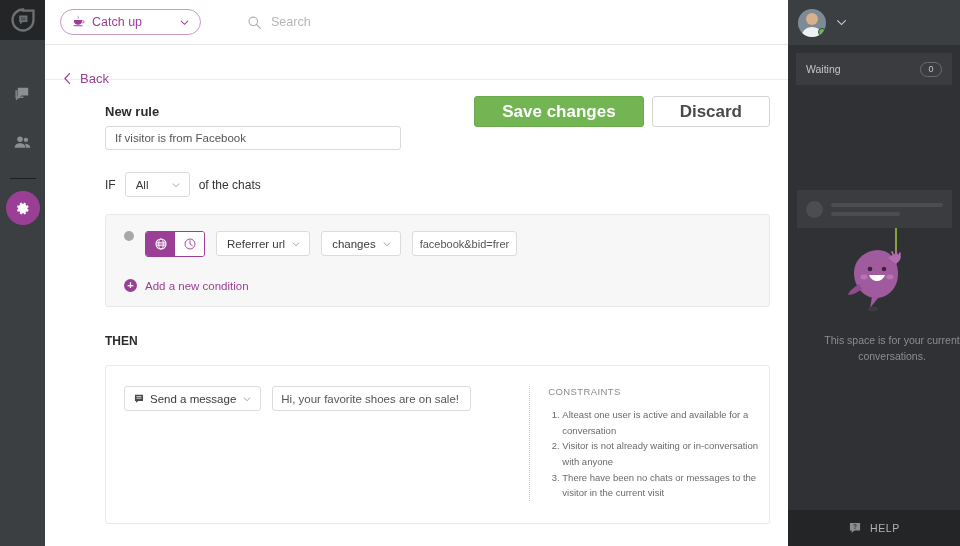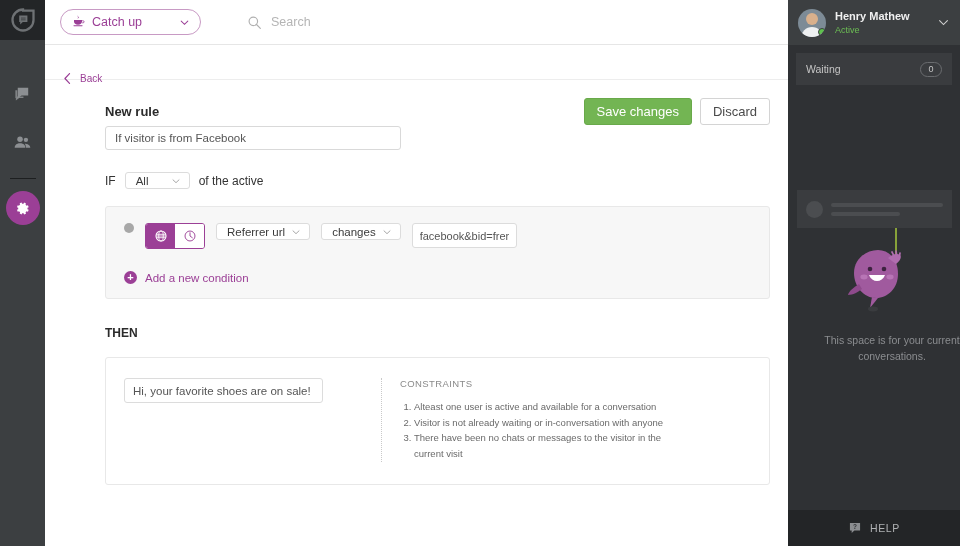--- a/index.html
+++ b/index.html
@@ -65,50 +65,50 @@
   }
   .searchwrap input::placeholder { color: #b5b5b5; }
 
   .backbar {
     height: 35px; flex: 0 0 35px;
     border-bottom: 1px solid #ededed;
     display: flex; align-items: center; padding-left: 17px;
   }
   .backlink {
     display: flex; align-items: center; gap: 7px;
-    color: #9b3f96; font-size: 10px; cursor: pointer; margin-top: 32px;
+    color: #9b3f96; font-size: 13px; cursor: pointer; margin-top: 32px;
   }
 
   .content { flex: 1; padding: 16px 0 0 0; overflow: hidden; }
   .rowhead {
     display: flex; align-items: center; justify-content: space-between;
     padding: 0 18px 0 60px; height: 30px;
   }
   .page-title { font-size: 13px; font-weight: bold; color: #2b2b2b; }
   .btns { display: flex; gap: 8px; }
   .btn {
-    font-size: 13px; font-family: inherit; cursor: pointer;
-    padding: 6px 12px; border-radius: 3px; line-height: 1;
+    font-size: 17px; font-family: inherit; cursor: pointer;
+    padding: 6px 27px; border-radius: 3px; line-height: 1; font-weight: bold;
   }
   .btn-save { background: #73b553; color: #fff; border: 1px solid #69a94a; }
   .btn-discard { background: #fff; color: #4a4a4a; border: 1px solid #d4d4d4; }
 
   .field-label { font-size: 12px; color: #4a4a4a; padding: 22px 0 7px 60px; }
   .rule-input {
     margin-left: 60px; width: 296px; height: 24px;
     border: 1px solid #d9d9d9; border-radius: 3px;
     padding: 0 9px; font-size: 11.5px; color: #555;
     font-family: inherit; outline: none;
   }
 
   .ifrow { display: flex; align-items: center; gap: 9px; padding: 22px 0 0 60px; }
   .if-word { font-size: 12px; color: #333; }
   .sel {
     position: relative; display: inline-flex; align-items: center;
-    height: 17px; border: 1px solid #dcdcdc; border-radius: 3px;
+    height: 25px; border: 1px solid #dcdcdc; border-radius: 3px;
     background: #fff; padding: 0 24px 0 10px;
     font-size: 11.5px; color: #3a3a3a; cursor: pointer; white-space: nowrap;
   }
   .sel .chev { position: absolute; right: 8px; top: 50%; transform: translateY(-50%); }
   .sel-all { min-width: 65px; }
   .of-below { font-size: 12px; color: #333; }
 
   .card {
     margin: 17px 18px 0 60px;
     border: 1px solid #e8e8e8; border-radius: 3px;
@@ -284,21 +284,21 @@
       <input class="rule-input" value="If visitor is from Facebook" style="">
 
       <div class="ifrow">
         <span class="if-word">IF</span>
         <div class="sel sel-all">
           <span>All</span>
           <svg class="chev" width="10" height="10" viewBox="0 0 12 12">
             <path d="M2.4 4.6 6 8 9.6 4.6" fill="none" stroke="#9a9a9a" stroke-width="1.05" stroke-linecap="round"></path>
           </svg>
         </div>
-        <span class="of-below">of the active</span>
+        <span class="of-below">of the chats</span>
       </div>
 
       <div class="card card-cond">
         <div class="cond-row">
           <div class="drag-dot"></div>
 
           <div class="toggle-group">
             <div class="tg-btn active">
               <svg width="14" height="14" viewBox="0 0 18 18">
                 <circle cx="9" cy="9" r="6.5" fill="none" stroke="#ffffff" stroke-width="1.3"></circle>
@@ -334,20 +334,31 @@
         <div class="addcond">
           <span class="plus-circle">+</span>
           <span>Add a new condition</span>
         </div>
       </div>
 
       <div class="then-label">THEN</div>
 
       <div class="card card-then">
         <div class="then-left">
+          <div class="sel" style="min-width:106px;padding-left:8px">
+            <svg width="12" height="12" viewBox="0 0 16 16" style="margin-right:5px">
+              <path d="M2.6 2.4h10.8v8.1H7.1l-3 2.6v-2.6H2.6z" fill="#4a4a4a"></path>
+              <rect x="4.6" y="4.4" width="6.6" height="1" fill="#f7f7f7"></rect>
+              <rect x="4.6" y="6.4" width="6.6" height="1" fill="#f7f7f7"></rect>
+            </svg>
+            <span>Send a message</span>
+            <svg class="chev" width="10" height="10" viewBox="0 0 12 12">
+              <path d="M2.4 4.6 6 8 9.6 4.6" fill="none" stroke="#9a9a9a" stroke-width="1.05" stroke-linecap="round"></path>
+            </svg>
+          </div>
           <input class="msg-input" value="Hi, your favorite shoes are on sale! Can I help y" style="">
         </div>
 
         <div class="then-divider"></div>
 
         <div class="constraints">
           <h4>CONSTRAINTS</h4>
           <ol>
             <li>Alteast one user is active and available for a conversation</li>
             <li>Visitor is not already waiting or in-conversation with anyone</li>
@@ -359,24 +370,20 @@
     </div>
   </div>
 
   <div class="right">
 
     <div class="user-row">
       <div class="avatar">
         <div class="head"></div>
         <div class="body"></div>
         <div class="dot"></div>
-      </div>
-      <div class="user-meta">
-        <div class="user-name">Henry Mathew</div>
-        <div class="user-status">Active</div>
       </div>
       <svg width="13" height="13" viewBox="0 0 14 14">
         <path d="M2.8 5 7 9.2 11.2 5" fill="none" stroke="#cfcfcf" stroke-width="1.2" stroke-linecap="round"></path>
       </svg>
     </div>
 
     <div class="waiting-row">
       <span class="waiting-label">Waiting</span>
       <span class="count-badge">0</span>
     </div>

